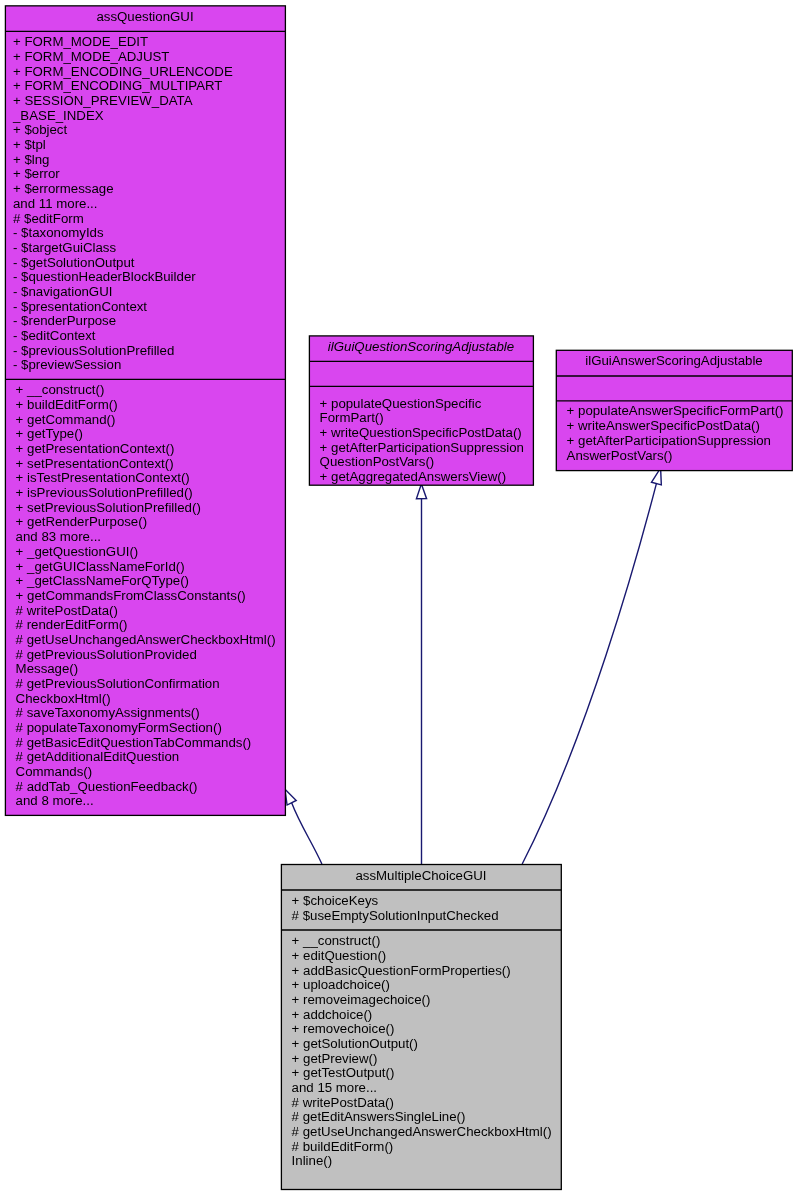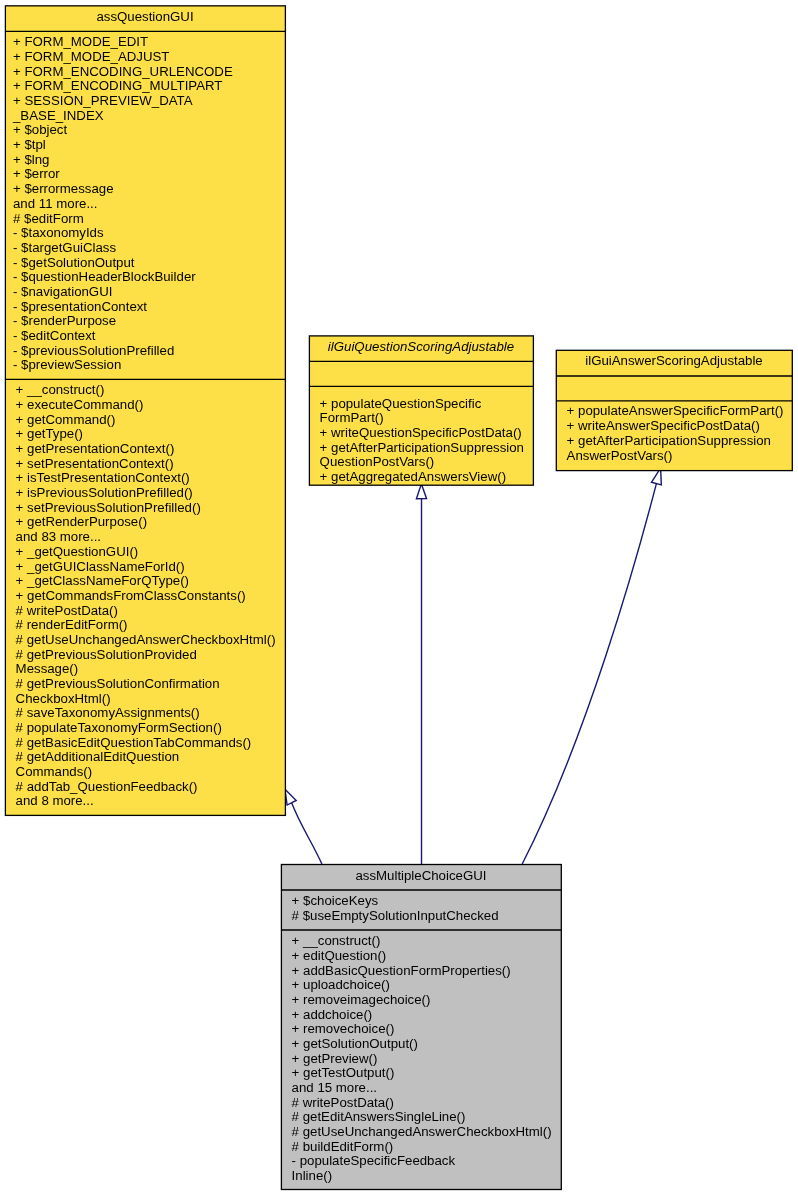--- a/index.html
+++ b/index.html
@@ -5,21 +5,21 @@
 <style>
   html,body{margin:0;padding:0;background:#ffffff;}
   body{
     width:798px;height:1196px;position:relative;overflow:hidden;
     font-family:"Liberation Sans",sans-serif;
   }
   #diagram{position:absolute;left:0;top:0;width:798px;height:1196px;}
 
   .uml-node{
     position:absolute;
-    background:#fde047;
+    background:#d946ef;
     font-size:13.25px;
     line-height:14.67px;
     color:#000000;
     will-change:transform;
   }
   .uml-node.derived{background:#c0c0c0;}
 
   .node-title{
     position:absolute;left:0;right:0;
     text-align:center;
@@ -77,21 +77,21 @@
         <div class="row">- $questionHeaderBlockBuilder</div>
         <div class="row">- $navigationGUI</div>
         <div class="row">- $presentationContext</div>
         <div class="row">- $renderPurpose</div>
         <div class="row">- $editContext</div>
         <div class="row">- $previousSolutionPrefilled</div>
         <div class="row">- $previewSession</div>
       </div>
       <div class="node-ops" style="top: 373.56px; height: 436px; padding-top: 3.9px;">
         <div class="row">+ __construct()</div>
-        <div class="row">+ executeCommand()</div>
+        <div class="row">+ buildEditForm()</div>
         <div class="row">+ getCommand()</div>
         <div class="row">+ getType()</div>
         <div class="row">+ getPresentationContext()</div>
         <div class="row">+ setPresentationContext()</div>
         <div class="row">+ isTestPresentationContext()</div>
         <div class="row">+ isPreviousSolutionPrefilled()</div>
         <div class="row">+ setPreviousSolutionPrefilled()</div>
         <div class="row">+ getRenderPurpose()</div>
         <div class="row">and 83 more...</div>
         <div class="row">+ _getQuestionGUI()</div>
@@ -151,21 +151,20 @@
         <div class="row">+ addchoice()</div>
         <div class="row">+ removechoice()</div>
         <div class="row">+ getSolutionOutput()</div>
         <div class="row">+ getPreview()</div>
         <div class="row">+ getTestOutput()</div>
         <div class="row">and 15 more...</div>
         <div class="row"># writePostData()</div>
         <div class="row"># getEditAnswersSingleLine()</div>
         <div class="row"># getUseUnchangedAnswerCheckboxHtml()</div>
         <div class="row"># buildEditForm()</div>
-        <div class="row">- populateSpecificFeedback</div>
         <div class="row">Inline()</div>
       </div>
     </div>
     <svg class="frames" viewBox="0 0 798 1196">
       <rect x="5.4" y="5.84" width="280" height="809.56" fill="none" stroke="#000000" stroke-width="1.3"></rect>
       <line x1="5.4" x2="285.4" y1="31.4" y2="31.4" stroke="#000000" stroke-width="1.3"></line>
       <line x1="5.4" x2="285.4" y1="379.4" y2="379.4" stroke="#000000" stroke-width="1.3"></line>
       <rect x="309.4" y="335.9" width="224" height="149.3" fill="none" stroke="#000000" stroke-width="1.3"></rect>
       <line x1="309.4" x2="533.4" y1="361.3" y2="361.3" stroke="#000000" stroke-width="1.3"></line>
       <line x1="309.4" x2="533.4" y1="386.4" y2="386.4" stroke="#000000" stroke-width="1.3"></line>

